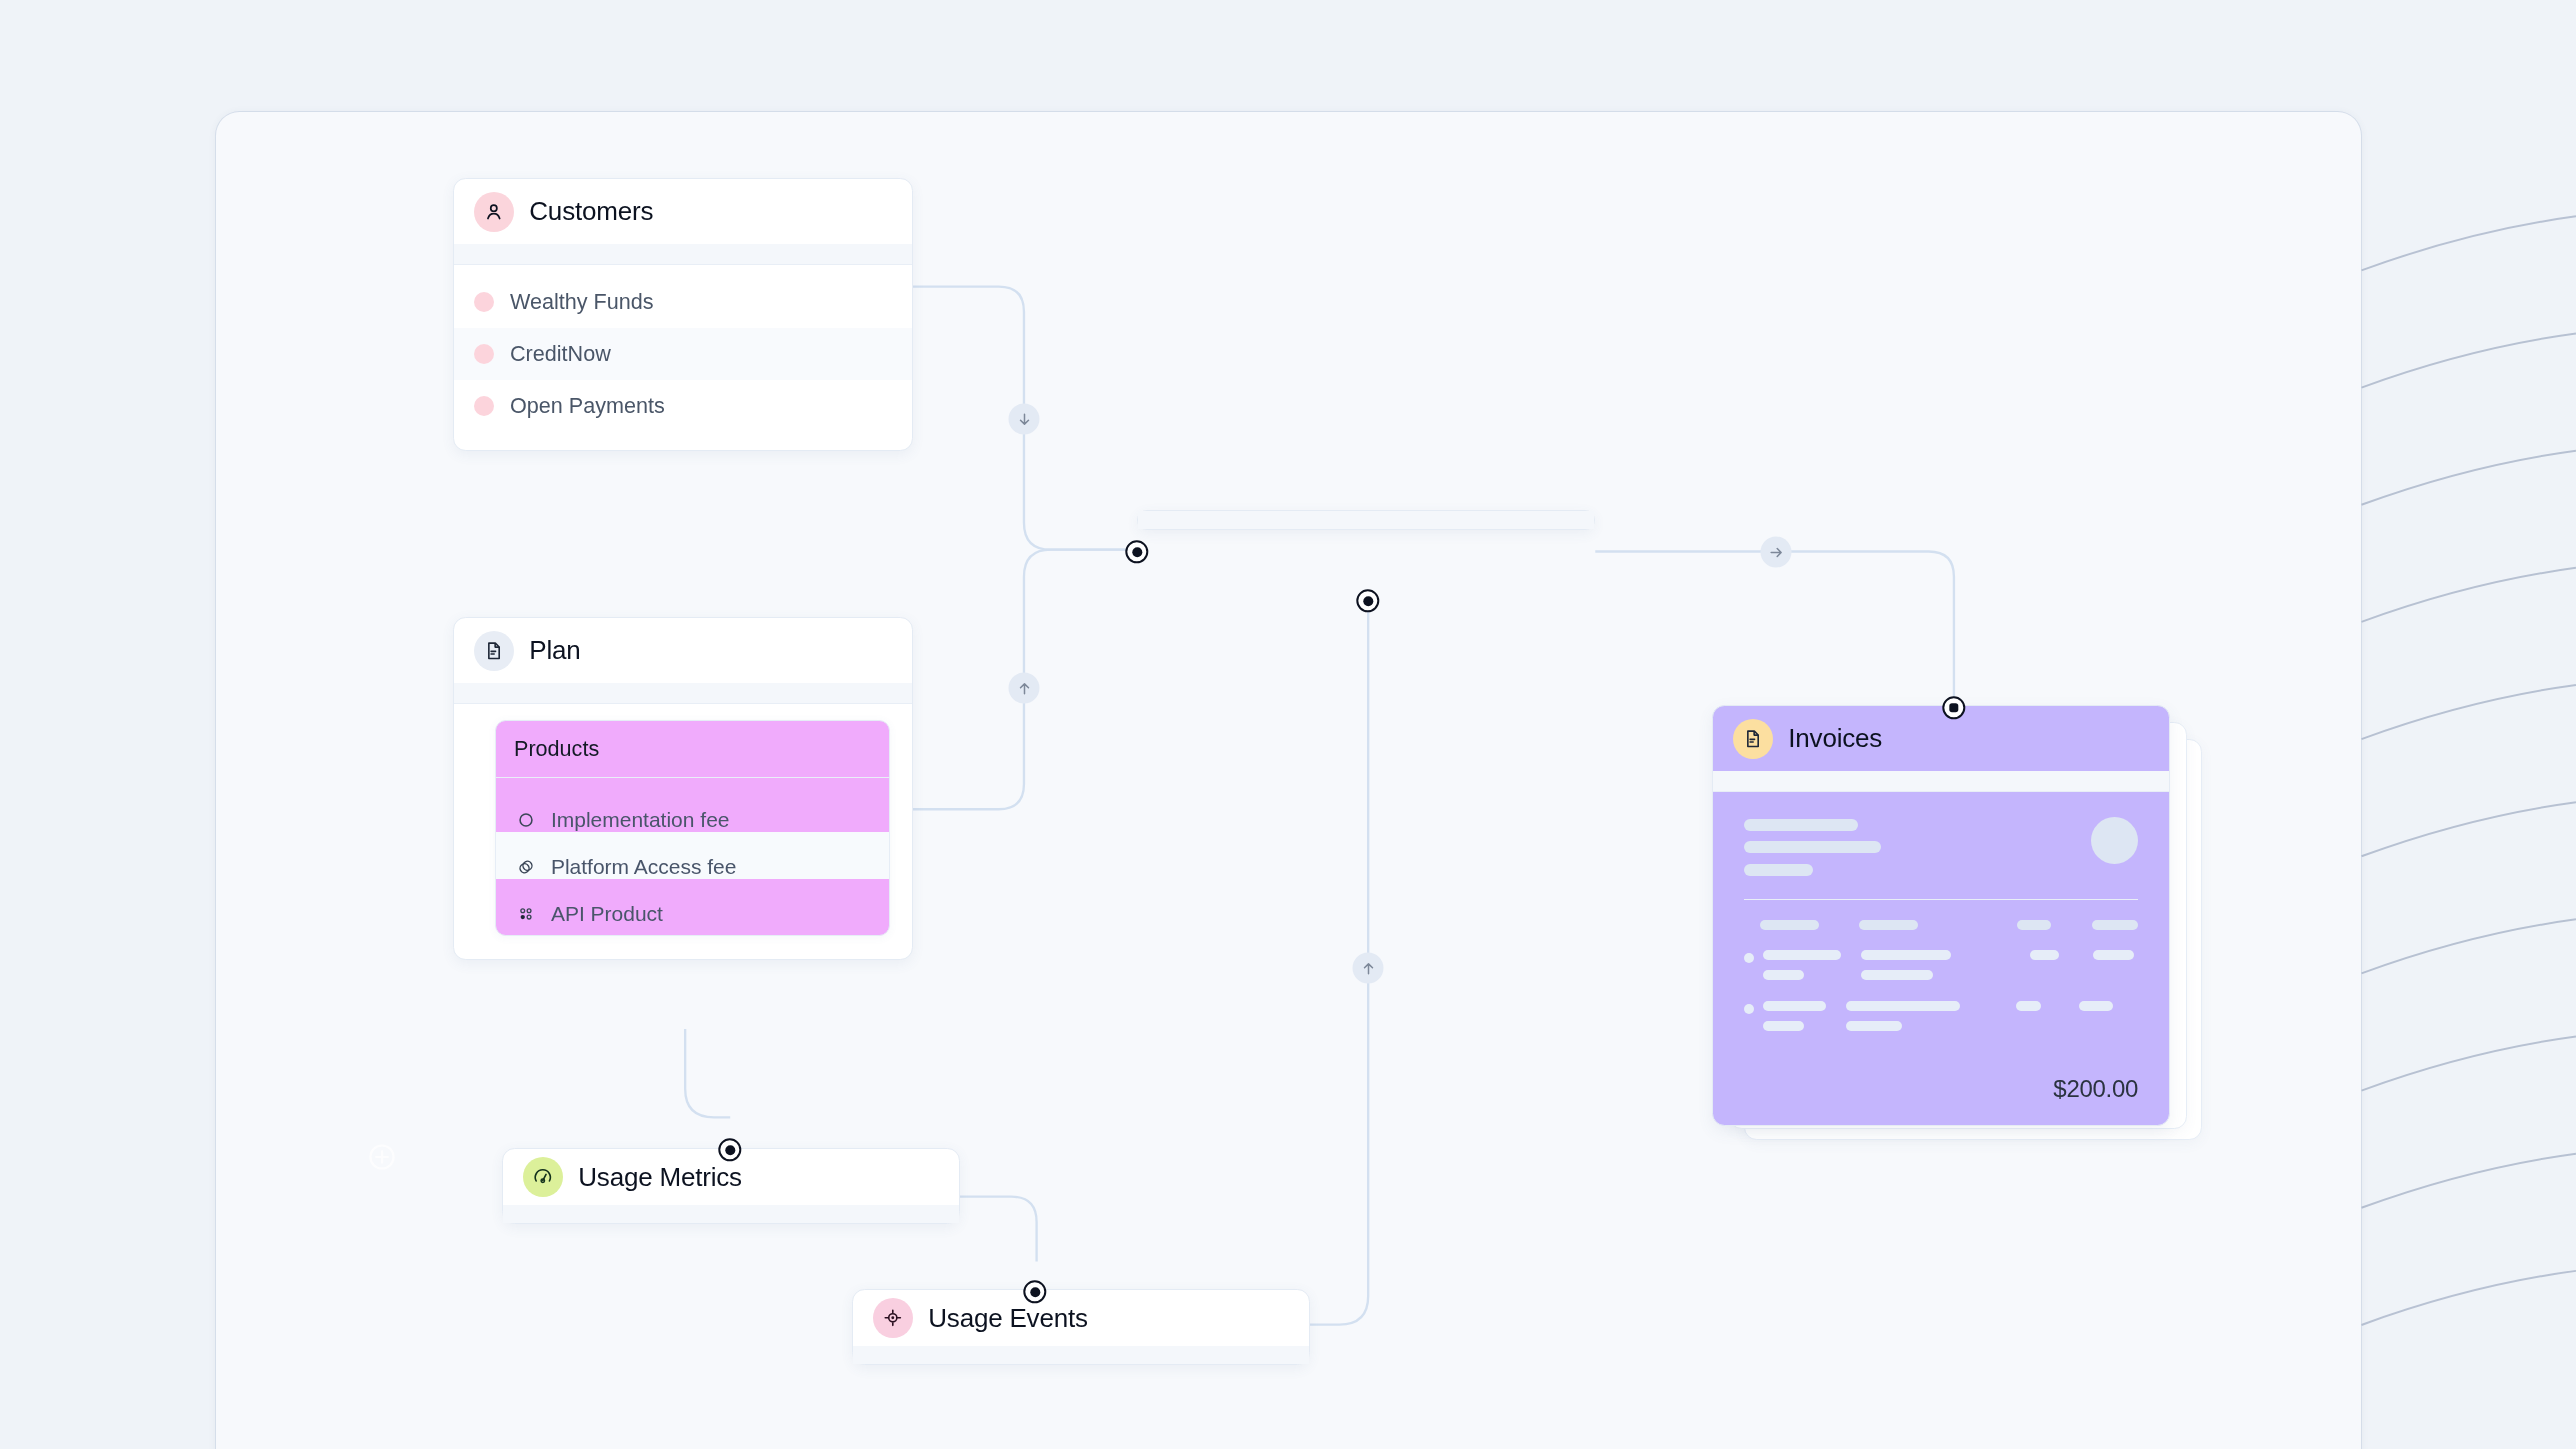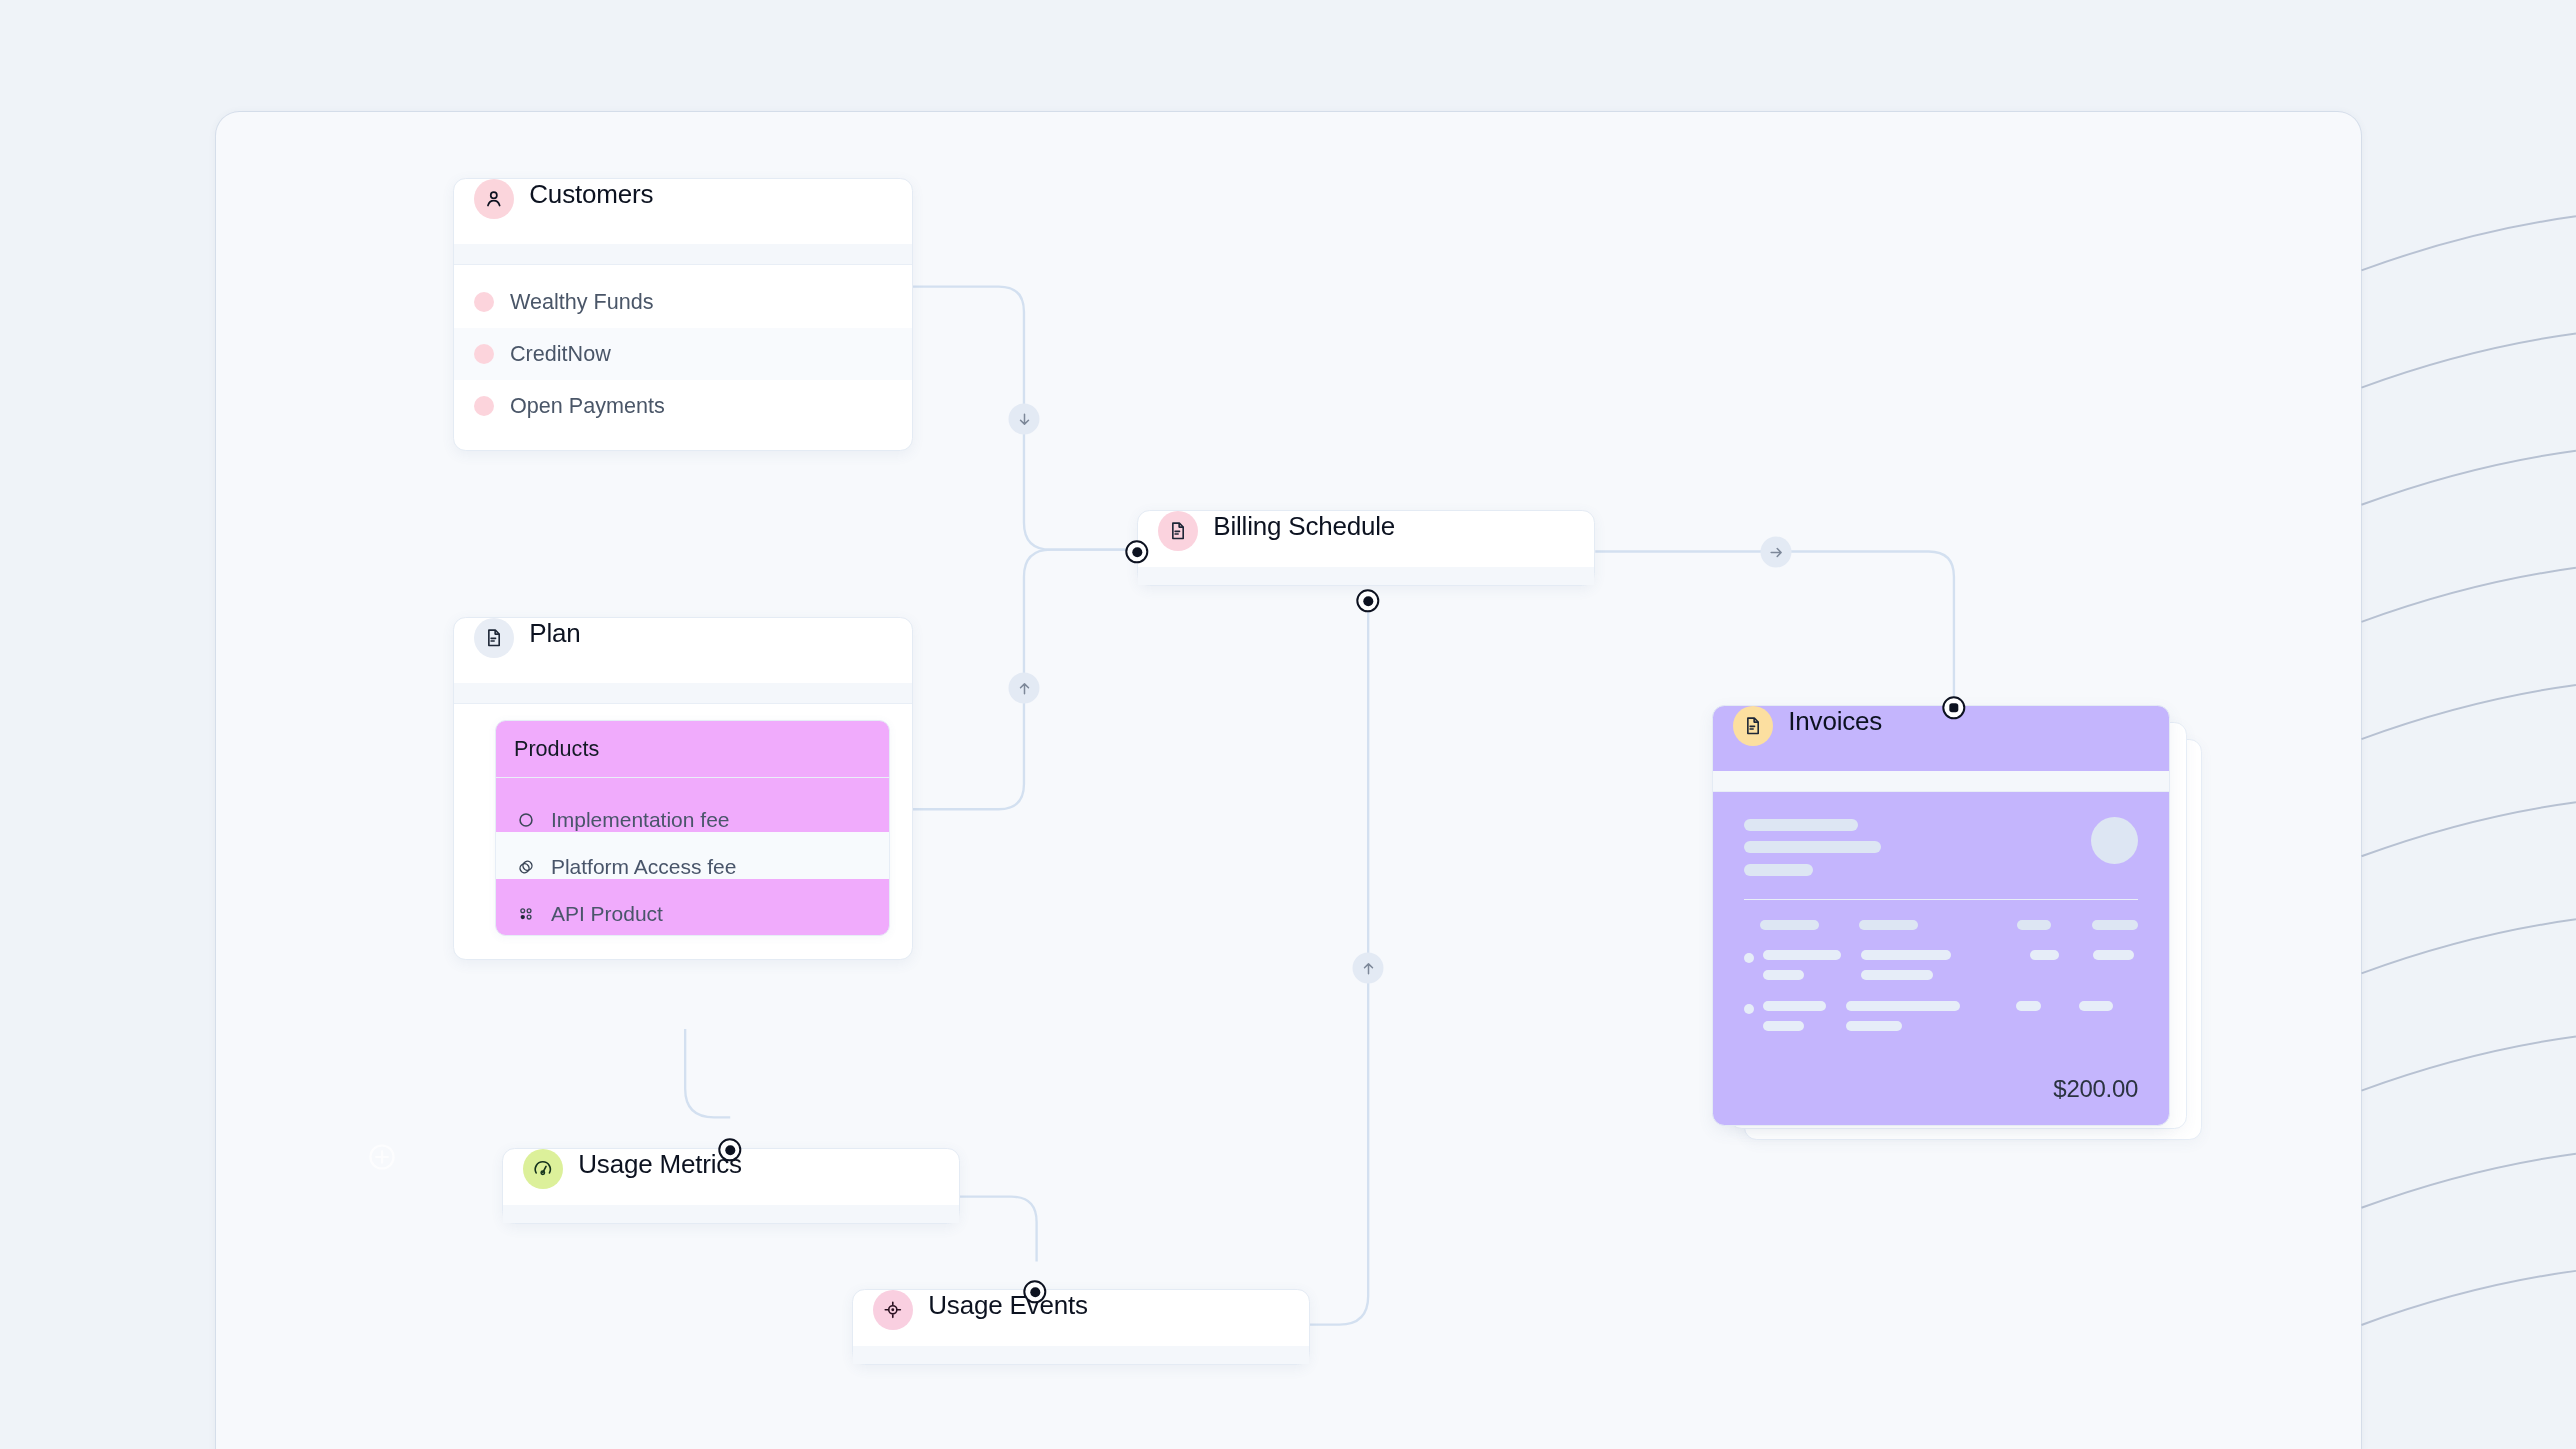--- a/index.html
+++ b/index.html
@@ -47,21 +47,21 @@
   
   .node{
     position:absolute;
     background:#ffffff;
     border-radius:12.6px;
     border:0.9px solid #e4ebf4;
     box-shadow:0 3.6px 12.6px rgba(75,100,140,.07);
     z-index:20;
   }
   .node-head{
-    display:flex; align-items:flex-start; gap:15.3px;
+    display:flex; align-items:center; gap:15.3px;
     padding:0 20px; height:65px;
   }
   .node-title{
     font-size:26px; color:#0c1220; letter-spacing:-0.2px; white-space:nowrap;
   }
   .badge{
     width:40px; height:40px; border-radius:50%;
     display:flex; align-items:center; justify-content:center; flex:none;
   }
   .badge svg{ display:block; }
@@ -258,30 +258,20 @@
           <circle cx="13.4" cy="13.4" r="2.1" fill="none" stroke="#3b4657" stroke-width="1.5"></circle>
         </svg>
       </span>
       <span>API Product</span>
     </div>
     <div style="height:9px;"></div>
   </div>
 </div>
 
 <div class="node pill" id="node-billing" style="left:1137px; top:510px; width:458px;">
-  <div class="node-head">
-    <span class="badge" style="background:#fbd3de;">
-      <svg width="21.6" height="21.6" viewBox="0 0 24 24">
-        <path d="M6.5 3.5h7.2L18 7.8v12.7H6.5z" fill="none" stroke="#1e2737" stroke-width="1.8" stroke-linejoin="round"></path>
-        <path d="M13.5 3.6v4.3H18" fill="none" stroke="#1e2737" stroke-width="1.8" stroke-linejoin="round"></path>
-        <path d="M9 12.6h5M9 15.6h3.4" stroke="#1e2737" stroke-width="1.8" stroke-linecap="round"></path>
-      </svg>
-    </span>
-    <span class="node-title">Billing Schedule</span>
-  </div>
   <div class="head-strip"></div>
 </div>
 <div class="handle" style="left:1137px; top:552px;">
     <span class="core"></span>
   </div>
 <div class="handle" style="left:1368px; top:601px;">
     <span class="core"></span>
   </div>
 
 <div id="invoices-stack">

